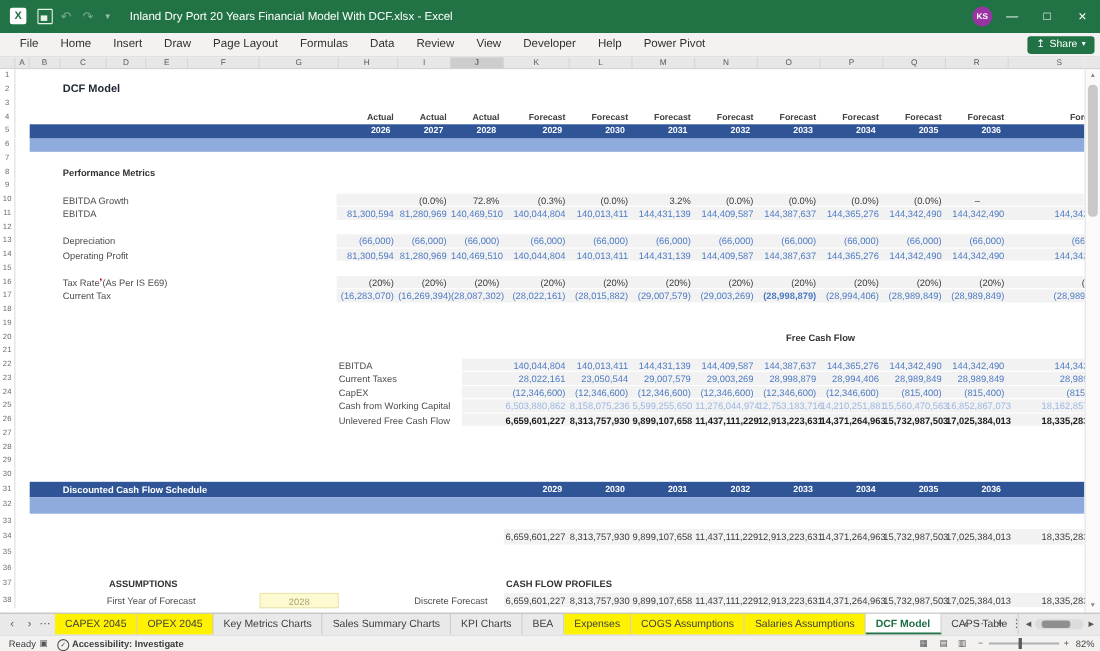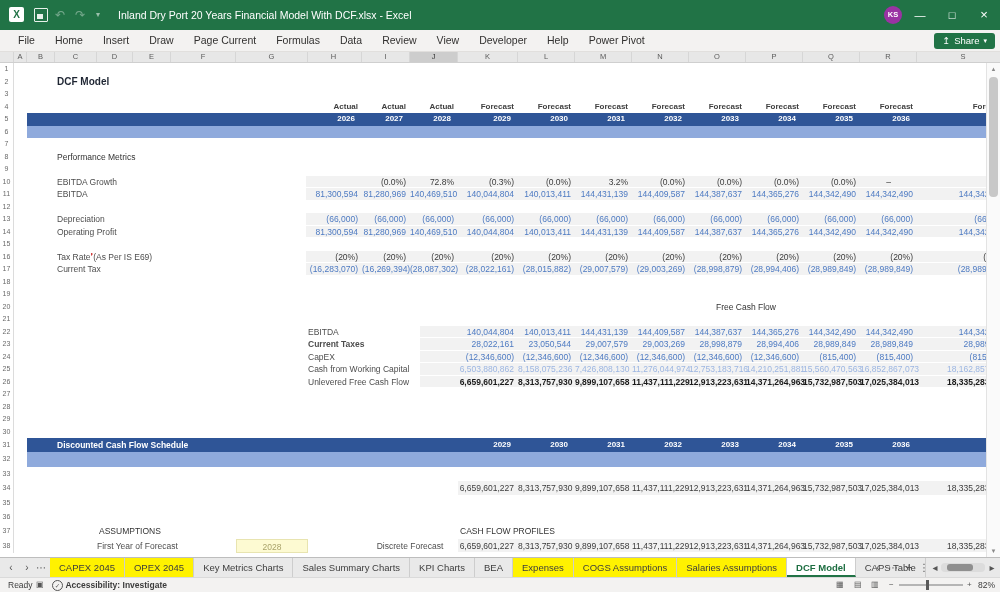--- a/index.html
+++ b/index.html
@@ -44,21 +44,21 @@
   .band-dark{position:absolute;left:27px;width:959px;background:#2f5597;z-index:0;}
   .band-light{position:absolute;left:27px;width:959px;background:#8faadc;z-index:0;}
   .strip{position:absolute;background:#f2f2f2;z-index:0;}
   .cell{position:absolute;white-space:nowrap;z-index:1;font-size:8.5px;color:#404040;text-align:right;padding-right:4px;box-sizing:border-box;}
   .cell.left{text-align:left;padding-right:0;padding-left:2px;}
   .cell.ctr{text-align:center;padding:0;}
   .title{font-size:10px;font-weight:bold;color:#1f2633;}
   .hdr{font-weight:bold;color:#3f3f3f;font-size:8px;}
   .year{font-weight:bold;color:#fff;font-size:8px;padding-right:7px;}
   .lbl{color:#4e4e4e;}
-  .b{font-weight:normal;color:#333;}
+  .b{font-weight:bold;color:#333;}
   .num{color:#4d7ac2;}
   .numl{color:#9cb6e2;}
   .numb{color:#1a1a1a;font-weight:bold;}
   .numd{color:#3b3b3b;}
   .pct{color:#3b3b3b;}
   .wlbl{color:#fff;font-weight:bold;}
   .input{background:#fdfad2;border:1px solid #e8e4b0;color:#a9a36b;text-align:center;padding:0;}
   .cmark{color:#c00000;font-size:8px;vertical-align:top;}
 
   
@@ -101,21 +101,21 @@
     <div class="winbtn" style="left:936px;">□</div>
     <div class="winbtn" style="left:968px;font-size:13px;">×</div>
   </div>
 
   <div class="ribbonrow">
     <div class="rtabs" id="ribbon-tabs">
         <div class="rtab">File</div>
         <div class="rtab">Home</div>
         <div class="rtab">Insert</div>
         <div class="rtab">Draw</div>
-        <div class="rtab">Page Current</div>
+        <div class="rtab">Page Layout</div>
         <div class="rtab">Formulas</div>
         <div class="rtab">Data</div>
         <div class="rtab">Review</div>
         <div class="rtab">View</div>
         <div class="rtab">Developer</div>
         <div class="rtab">Help</div>
         <div class="rtab">Power Pivot</div>
       </div>
     <div class="sharebtn">
       <span>↥</span>
@@ -293,37 +293,37 @@
       <div class="cell pct" style="left: 860px; width: 57px; top: 187.5px; height: 12.5px; line-height: 12.5px;">(20%)</div>
       <div class="cell pct" style="left: 917px; width: 93px; top: 187.5px; height: 12.5px; line-height: 12.5px;">(20%)</div>
       <div class="cell lbl left" style="left: 55px; width: 42px; top: 200px; height: 12.5px; line-height: 12.5px;">Current Tax</div>
       <div class="cell num" style="left: 306px; width: 56px; top: 200px; height: 12.5px; line-height: 12.5px;">(16,283,070)</div>
       <div class="cell num" style="left: 362px; width: 48px; top: 200px; height: 12.5px; line-height: 12.5px;">(16,269,394)</div>
       <div class="cell num" style="left: 410px; width: 48px; top: 200px; height: 12.5px; line-height: 12.5px;">(28,087,302)</div>
       <div class="cell num" style="left: 458px; width: 60px; top: 200px; height: 12.5px; line-height: 12.5px;">(28,022,161)</div>
       <div class="cell num" style="left: 518px; width: 57px; top: 200px; height: 12.5px; line-height: 12.5px;">(28,015,882)</div>
       <div class="cell num" style="left: 575px; width: 57px; top: 200px; height: 12.5px; line-height: 12.5px;">(29,007,579)</div>
       <div class="cell num" style="left: 632px; width: 57px; top: 200px; height: 12.5px; line-height: 12.5px;">(29,003,269)</div>
-      <div class="cell num" style="left: 689px; width: 57px; top: 200px; height: 12.5px; line-height: 12.5px;">(28,998,879)</div>
+      <div class="cell num" style="left: 689px; width: 57px; top: 200px; height: 12.5px; line-height: 12.5px; font-weight: bold;">(28,998,879)</div>
       <div class="cell num" style="left: 746px; width: 57px; top: 200px; height: 12.5px; line-height: 12.5px;">(28,994,406)</div>
       <div class="cell num" style="left: 803px; width: 57px; top: 200px; height: 12.5px; line-height: 12.5px;">(28,989,849)</div>
       <div class="cell num" style="left: 860px; width: 57px; top: 200px; height: 12.5px; line-height: 12.5px;">(28,989,849)</div>
       <div class="cell num" style="left: 917px; width: 93px; top: 200px; height: 12.5px; line-height: 12.5px;">(28,989,849)</div>
       <div class="cell b ctr" style="left: 689px; width: 114px; top: 237.5px; height: 12.5px; line-height: 12.5px;">Free Cash Flow</div>
       <div class="cell lbl left" style="left: 306px; width: 56px; top: 262.5px; height: 12.5px; line-height: 12.5px;">EBITDA</div>
       <div class="cell num" style="left: 458px; width: 60px; top: 262.5px; height: 12.5px; line-height: 12.5px;">140,044,804</div>
       <div class="cell num" style="left: 518px; width: 57px; top: 262.5px; height: 12.5px; line-height: 12.5px;">140,013,411</div>
       <div class="cell num" style="left: 575px; width: 57px; top: 262.5px; height: 12.5px; line-height: 12.5px;">144,431,139</div>
       <div class="cell num" style="left: 632px; width: 57px; top: 262.5px; height: 12.5px; line-height: 12.5px;">144,409,587</div>
       <div class="cell num" style="left: 689px; width: 57px; top: 262.5px; height: 12.5px; line-height: 12.5px;">144,387,637</div>
       <div class="cell num" style="left: 746px; width: 57px; top: 262.5px; height: 12.5px; line-height: 12.5px;">144,365,276</div>
       <div class="cell num" style="left: 803px; width: 57px; top: 262.5px; height: 12.5px; line-height: 12.5px;">144,342,490</div>
       <div class="cell num" style="left: 860px; width: 57px; top: 262.5px; height: 12.5px; line-height: 12.5px;">144,342,490</div>
       <div class="cell num" style="left: 917px; width: 93px; top: 262.5px; height: 12.5px; line-height: 12.5px;">144,342,490</div>
-      <div class="cell lbl left" style="left: 306px; width: 56px; top: 275px; height: 12.5px; line-height: 12.5px; font-weight: bold;">Current Taxes</div>
+      <div class="cell lbl left" style="left: 306px; width: 56px; top: 275px; height: 12.5px; line-height: 12.5px;">Current Taxes</div>
       <div class="cell num" style="left: 458px; width: 60px; top: 275px; height: 12.5px; line-height: 12.5px;">28,022,161</div>
       <div class="cell num" style="left: 518px; width: 57px; top: 275px; height: 12.5px; line-height: 12.5px;">23,050,544</div>
       <div class="cell num" style="left: 575px; width: 57px; top: 275px; height: 12.5px; line-height: 12.5px;">29,007,579</div>
       <div class="cell num" style="left: 632px; width: 57px; top: 275px; height: 12.5px; line-height: 12.5px; text-align: right;">29,003,269</div>
       <div class="cell num" style="left: 689px; width: 57px; top: 275px; height: 12.5px; line-height: 12.5px;">28,998,879</div>
       <div class="cell num" style="left: 746px; width: 57px; top: 275px; height: 12.5px; line-height: 12.5px;">28,994,406</div>
       <div class="cell num" style="left: 803px; width: 57px; top: 275px; height: 12.5px; line-height: 12.5px;">28,989,849</div>
       <div class="cell num" style="left: 860px; width: 57px; top: 275px; height: 12.5px; line-height: 12.5px;">28,989,849</div>
       <div class="cell num" style="left: 917px; width: 93px; top: 275px; height: 12.5px; line-height: 12.5px;">28,989,849</div>
       <div class="cell lbl left" style="left: 306px; width: 56px; top: 287.5px; height: 12.5px; line-height: 12.5px;">CapEX</div>
@@ -332,21 +332,21 @@
       <div class="cell num" style="left: 575px; width: 57px; top: 287.5px; height: 12.5px; line-height: 12.5px;">(12,346,600)</div>
       <div class="cell num" style="left: 632px; width: 57px; top: 287.5px; height: 12.5px; line-height: 12.5px;">(12,346,600)</div>
       <div class="cell num" style="left: 689px; width: 57px; top: 287.5px; height: 12.5px; line-height: 12.5px;">(12,346,600)</div>
       <div class="cell num" style="left: 746px; width: 57px; top: 287.5px; height: 12.5px; line-height: 12.5px;">(12,346,600)</div>
       <div class="cell num" style="left: 803px; width: 57px; top: 287.5px; height: 12.5px; line-height: 12.5px;">(815,400)</div>
       <div class="cell num" style="left: 860px; width: 57px; top: 287.5px; height: 12.5px; line-height: 12.5px;">(815,400)</div>
       <div class="cell num" style="left: 917px; width: 93px; top: 287.5px; height: 12.5px; line-height: 12.5px;">(815,400)</div>
       <div class="cell lbl left" style="left: 306px; width: 56px; top: 300px; height: 12.5px; line-height: 12.5px;">Cash from Working Capital</div>
       <div class="cell numl" style="left: 458px; width: 60px; top: 300px; height: 12.5px; line-height: 12.5px;">6,503,880,862</div>
       <div class="cell numl" style="left: 518px; width: 57px; top: 300px; height: 12.5px; line-height: 12.5px;">8,158,075,236</div>
-      <div class="cell numl" style="left: 575px; width: 57px; top: 300px; height: 12.5px; line-height: 12.5px;">7,426,808,130</div>
+      <div class="cell numl" style="left: 575px; width: 57px; top: 300px; height: 12.5px; line-height: 12.5px;">5,599,255,650</div>
       <div class="cell numl" style="left: 632px; width: 57px; top: 300px; height: 12.5px; line-height: 12.5px;">11,276,044,974</div>
       <div class="cell numl" style="left: 689px; width: 57px; top: 300px; height: 12.5px; line-height: 12.5px;">12,753,183,716</div>
       <div class="cell numl" style="left: 746px; width: 57px; top: 300px; height: 12.5px; line-height: 12.5px;">14,210,251,881</div>
       <div class="cell numl" style="left: 803px; width: 57px; top: 300px; height: 12.5px; line-height: 12.5px;">15,560,470,563</div>
       <div class="cell numl" style="left: 860px; width: 57px; top: 300px; height: 12.5px; line-height: 12.5px;">16,852,867,073</div>
       <div class="cell numl" style="left: 917px; width: 93px; top: 300px; height: 12.5px; line-height: 12.5px;">18,162,857,073</div>
       <div class="cell lbl left" style="left: 306px; width: 56px; top: 312.5px; height: 12.5px; line-height: 12.5px;">Unlevered Free Cash Flow</div>
       <div class="cell numb" style="left: 458px; width: 60px; top: 312.5px; height: 12.5px; line-height: 12.5px;">6,659,601,227</div>
       <div class="cell numb" style="left: 518px; width: 57px; top: 312.5px; height: 12.5px; line-height: 12.5px;">8,313,757,930</div>
       <div class="cell numb" style="left: 575px; width: 57px; top: 312.5px; height: 12.5px; line-height: 12.5px;">9,899,107,658</div>

